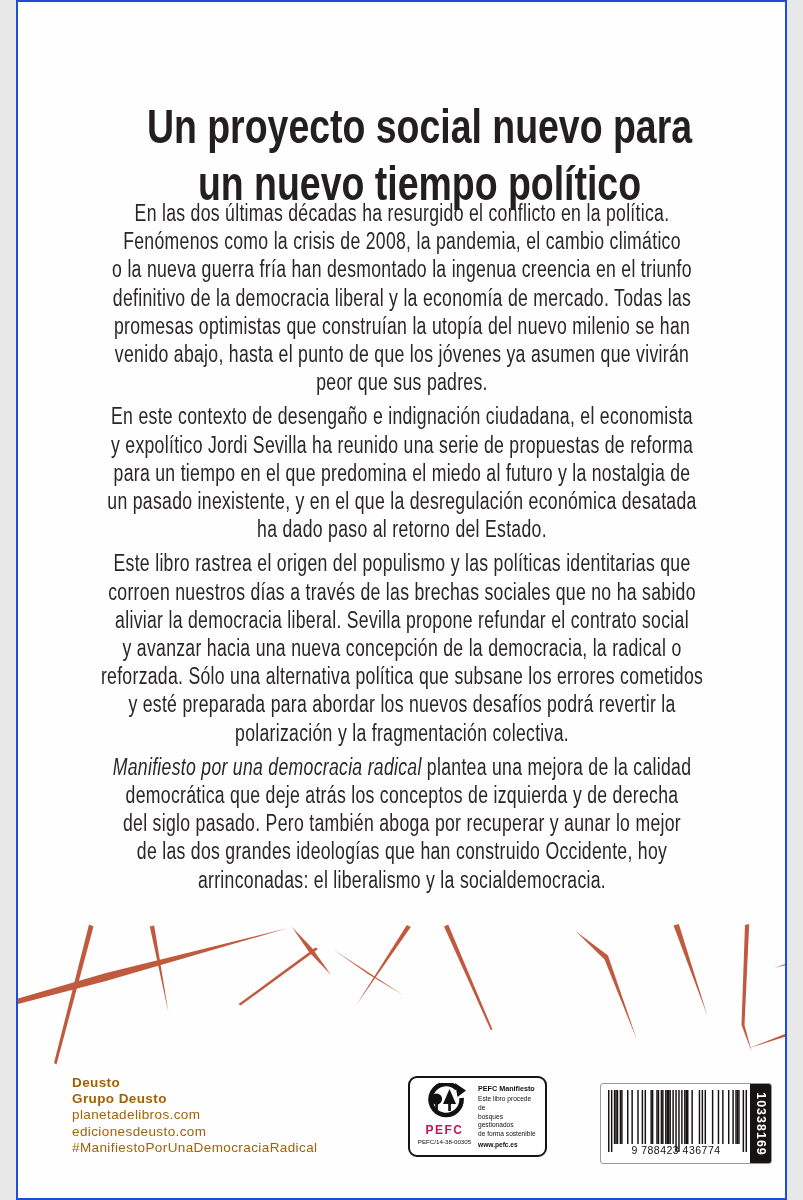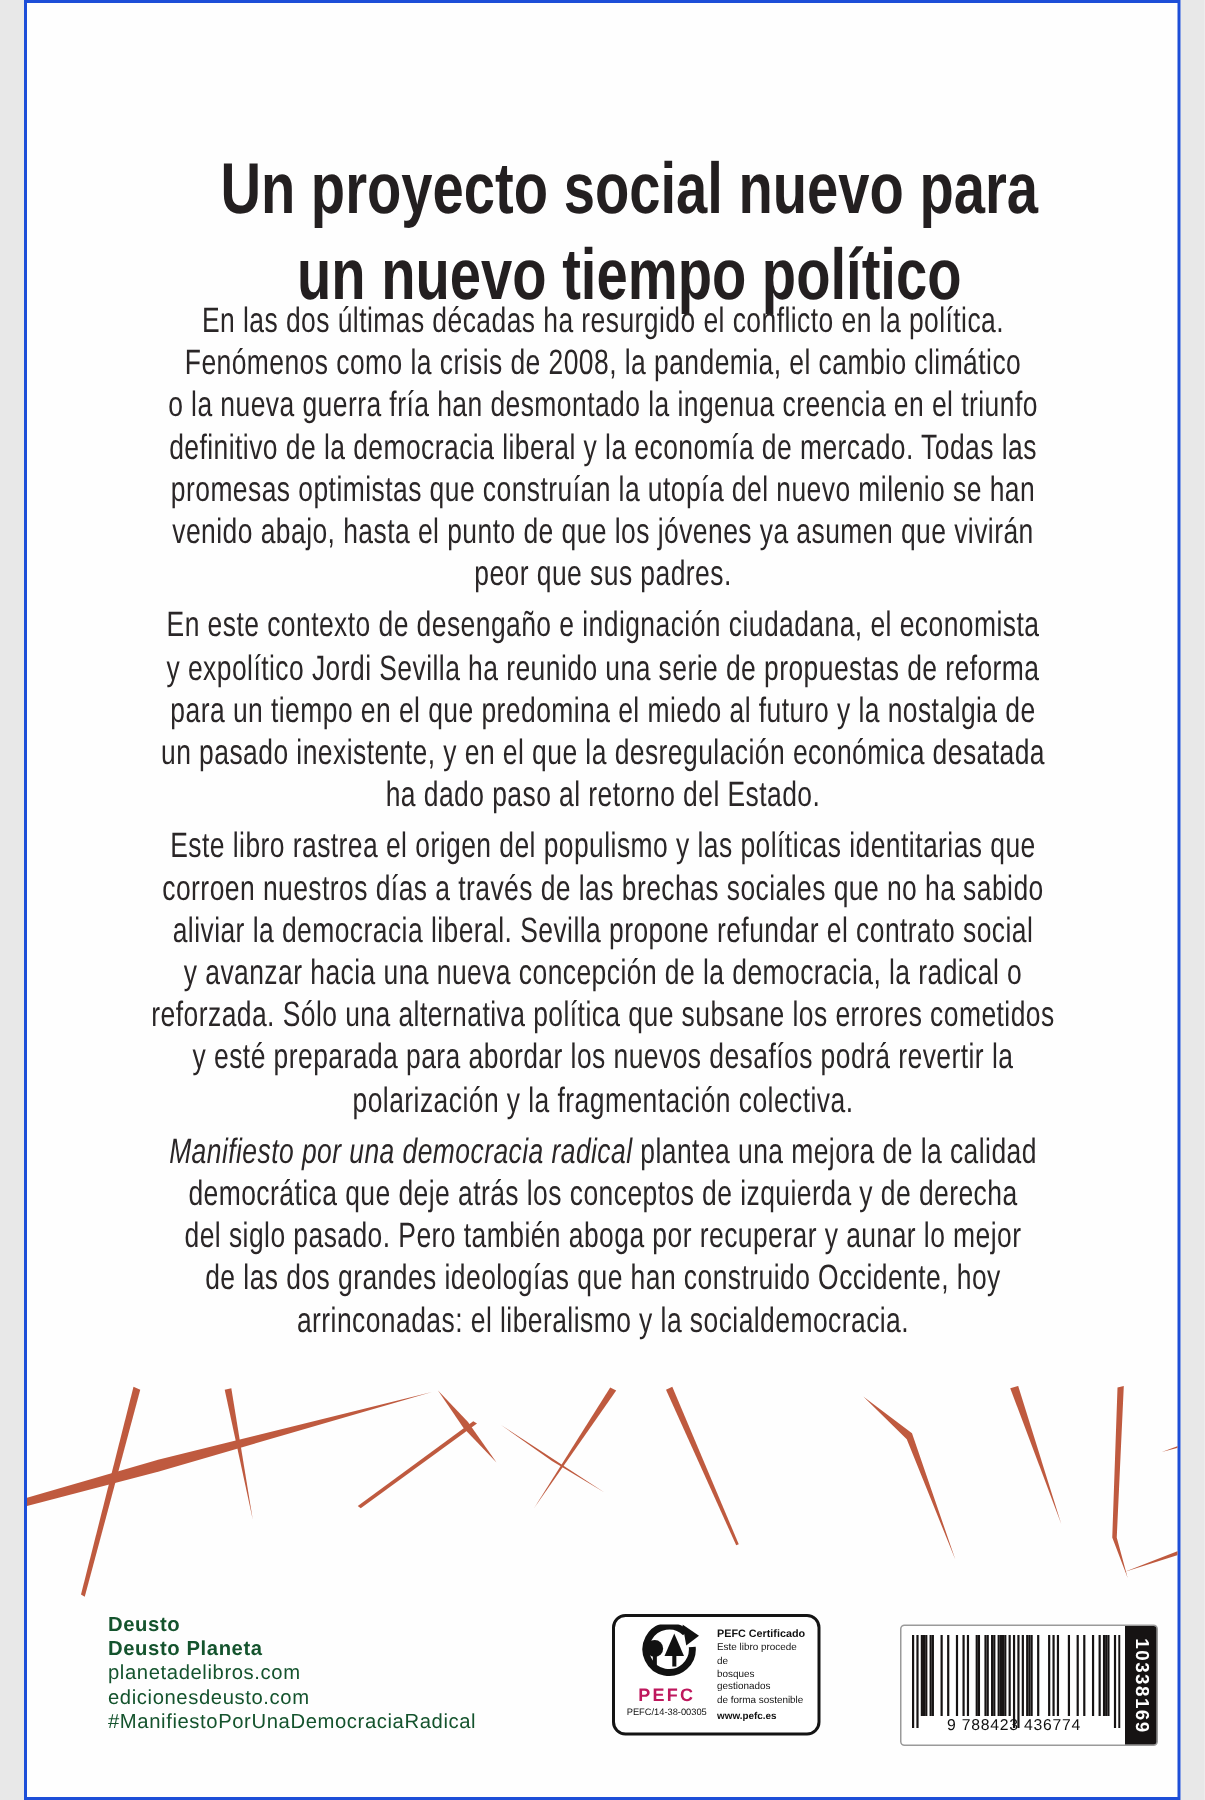--- a/index.html
+++ b/index.html
@@ -23,21 +23,21 @@
     transform:scaleX(0.75); transform-origin:50% 0;
   }
   .para{ margin:0 0 6px 0; white-space:pre; }
   .para em{ font-style:italic; }
   .strokes{ position:absolute; left:0; top:915px; width:803px; height:165px; }
   .strokes polygon{ fill:#bf5a3f; }
 
   
   .publisher{
     position:absolute; left:54px; top:1073px;
-    font-size:13.5px; line-height:16.2px; letter-spacing:0.4px; color:#14532d;
+    font-size:13.5px; line-height:16.2px; letter-spacing:0.4px; color:#a16207;
   }
   .publisher .bold{ font-weight:700; }
 
   
   .pefc-box{
     position:absolute; left:390px; top:1074px; width:139px; height:81px;
     box-sizing:border-box; background:#fff; border:2px solid #141414;
     border-radius:9px; padding:5px 6px 4px 6px;
     display:flex; gap:5px;
   }
@@ -117,41 +117,41 @@
     <polygon points="557.5,14 590,38.5 619,123 586.5,42.5"></polygon>
     <polygon points="655.5,8.5 660.8,7 689.5,99"></polygon>
     <polygon points="727,8 731.2,7 726.5,108 733.8,135 723.5,108"></polygon>
     <polygon points="756.5,51 803,33.5 803,39"></polygon>
     <polygon points="773.5,48.5 798,5.5 803,11"></polygon>
     <polygon points="731.5,131 803,103 803,108.5"></polygon>
   </svg>
 
   <div class="publisher">
     <div class="bold">Deusto</div>
-    <div class="bold">Deusto Planeta</div>
+    <div class="bold">Grupo Deusto</div>
     <div>planetadelibros.com</div>
     <div>edicionesdeusto.com</div>
     <div>#ManifiestoPorUnaDemocraciaRadical</div>
   </div>
 
   <div class="pefc-box">
     <div class="pefc-left">
       <svg width="46" height="40" viewBox="0 0 46 40" aria-hidden="true">
         <path d="M 35 5.5 A 15.5 15.5 0 1 0 39.5 15" fill="none" stroke="#111" stroke-width="4.6"></path>
         <polygon points="33,0 44,7.5 35.5,14" fill="#111"></polygon>
         <circle cx="14.5" cy="16" r="5.6" fill="#111"></circle>
         <rect x="13.2" y="18" width="2.7" height="10" fill="#111"></rect>
         <polygon points="27.5,6 21,21 34,21" fill="#111"></polygon>
         <rect x="26.2" y="21" width="2.7" height="7" fill="#111"></rect>
       </svg>
       <div class="pefc-word">PEFC</div>
       <div class="pefc-license">PEFC/14-38-00305</div>
     </div>
     <div class="pefc-right">
-      <div class="pefc-title">PEFC Certificado</div>
+      <div class="pefc-title">PEFC Manifiesto</div>
       <div class="pefc-desc">Este libro procede de
 bosques gestionados
 de forma sostenible</div>
       <div class="pefc-url">www.pefc.es</div>
     </div>
   </div>
 
   <div class="barcode-box">
     <svg class="barcode-bars" width="139" height="62" viewBox="0 0 142.5 62" preserveAspectRatio="none" aria-hidden="true">
         <rect x="0.0" y="0" width="1.5" height="62"></rect>

